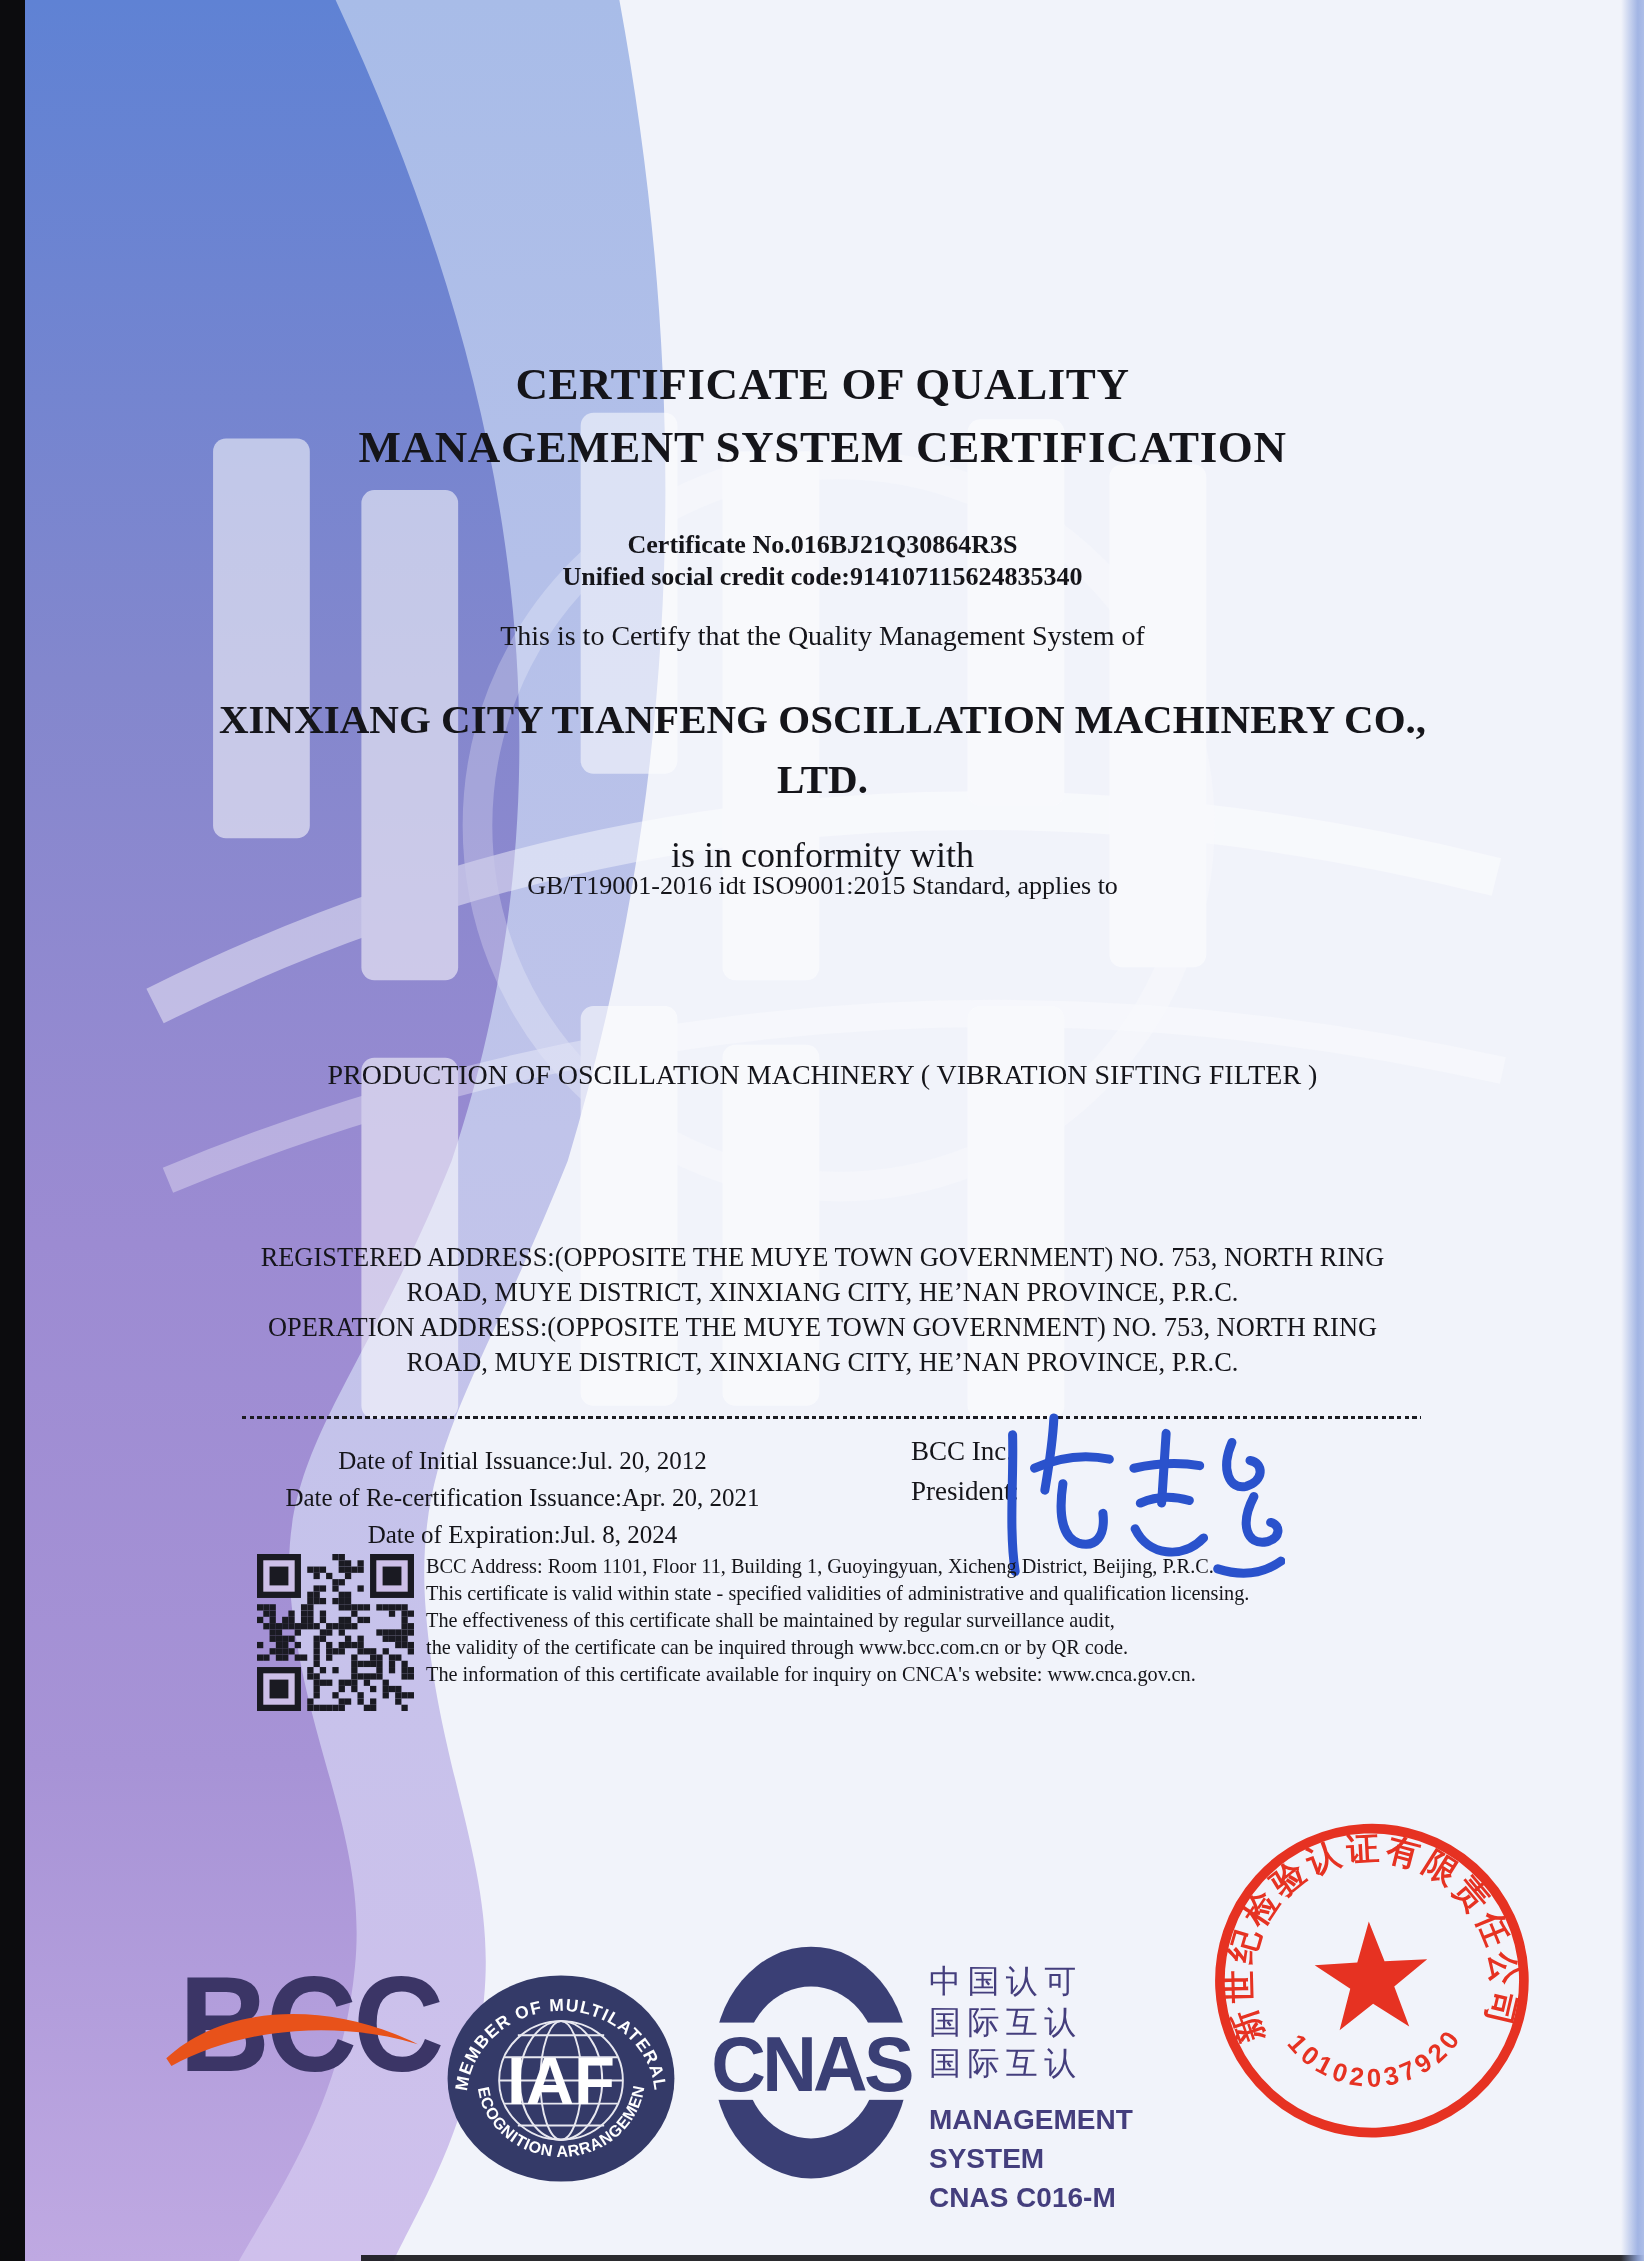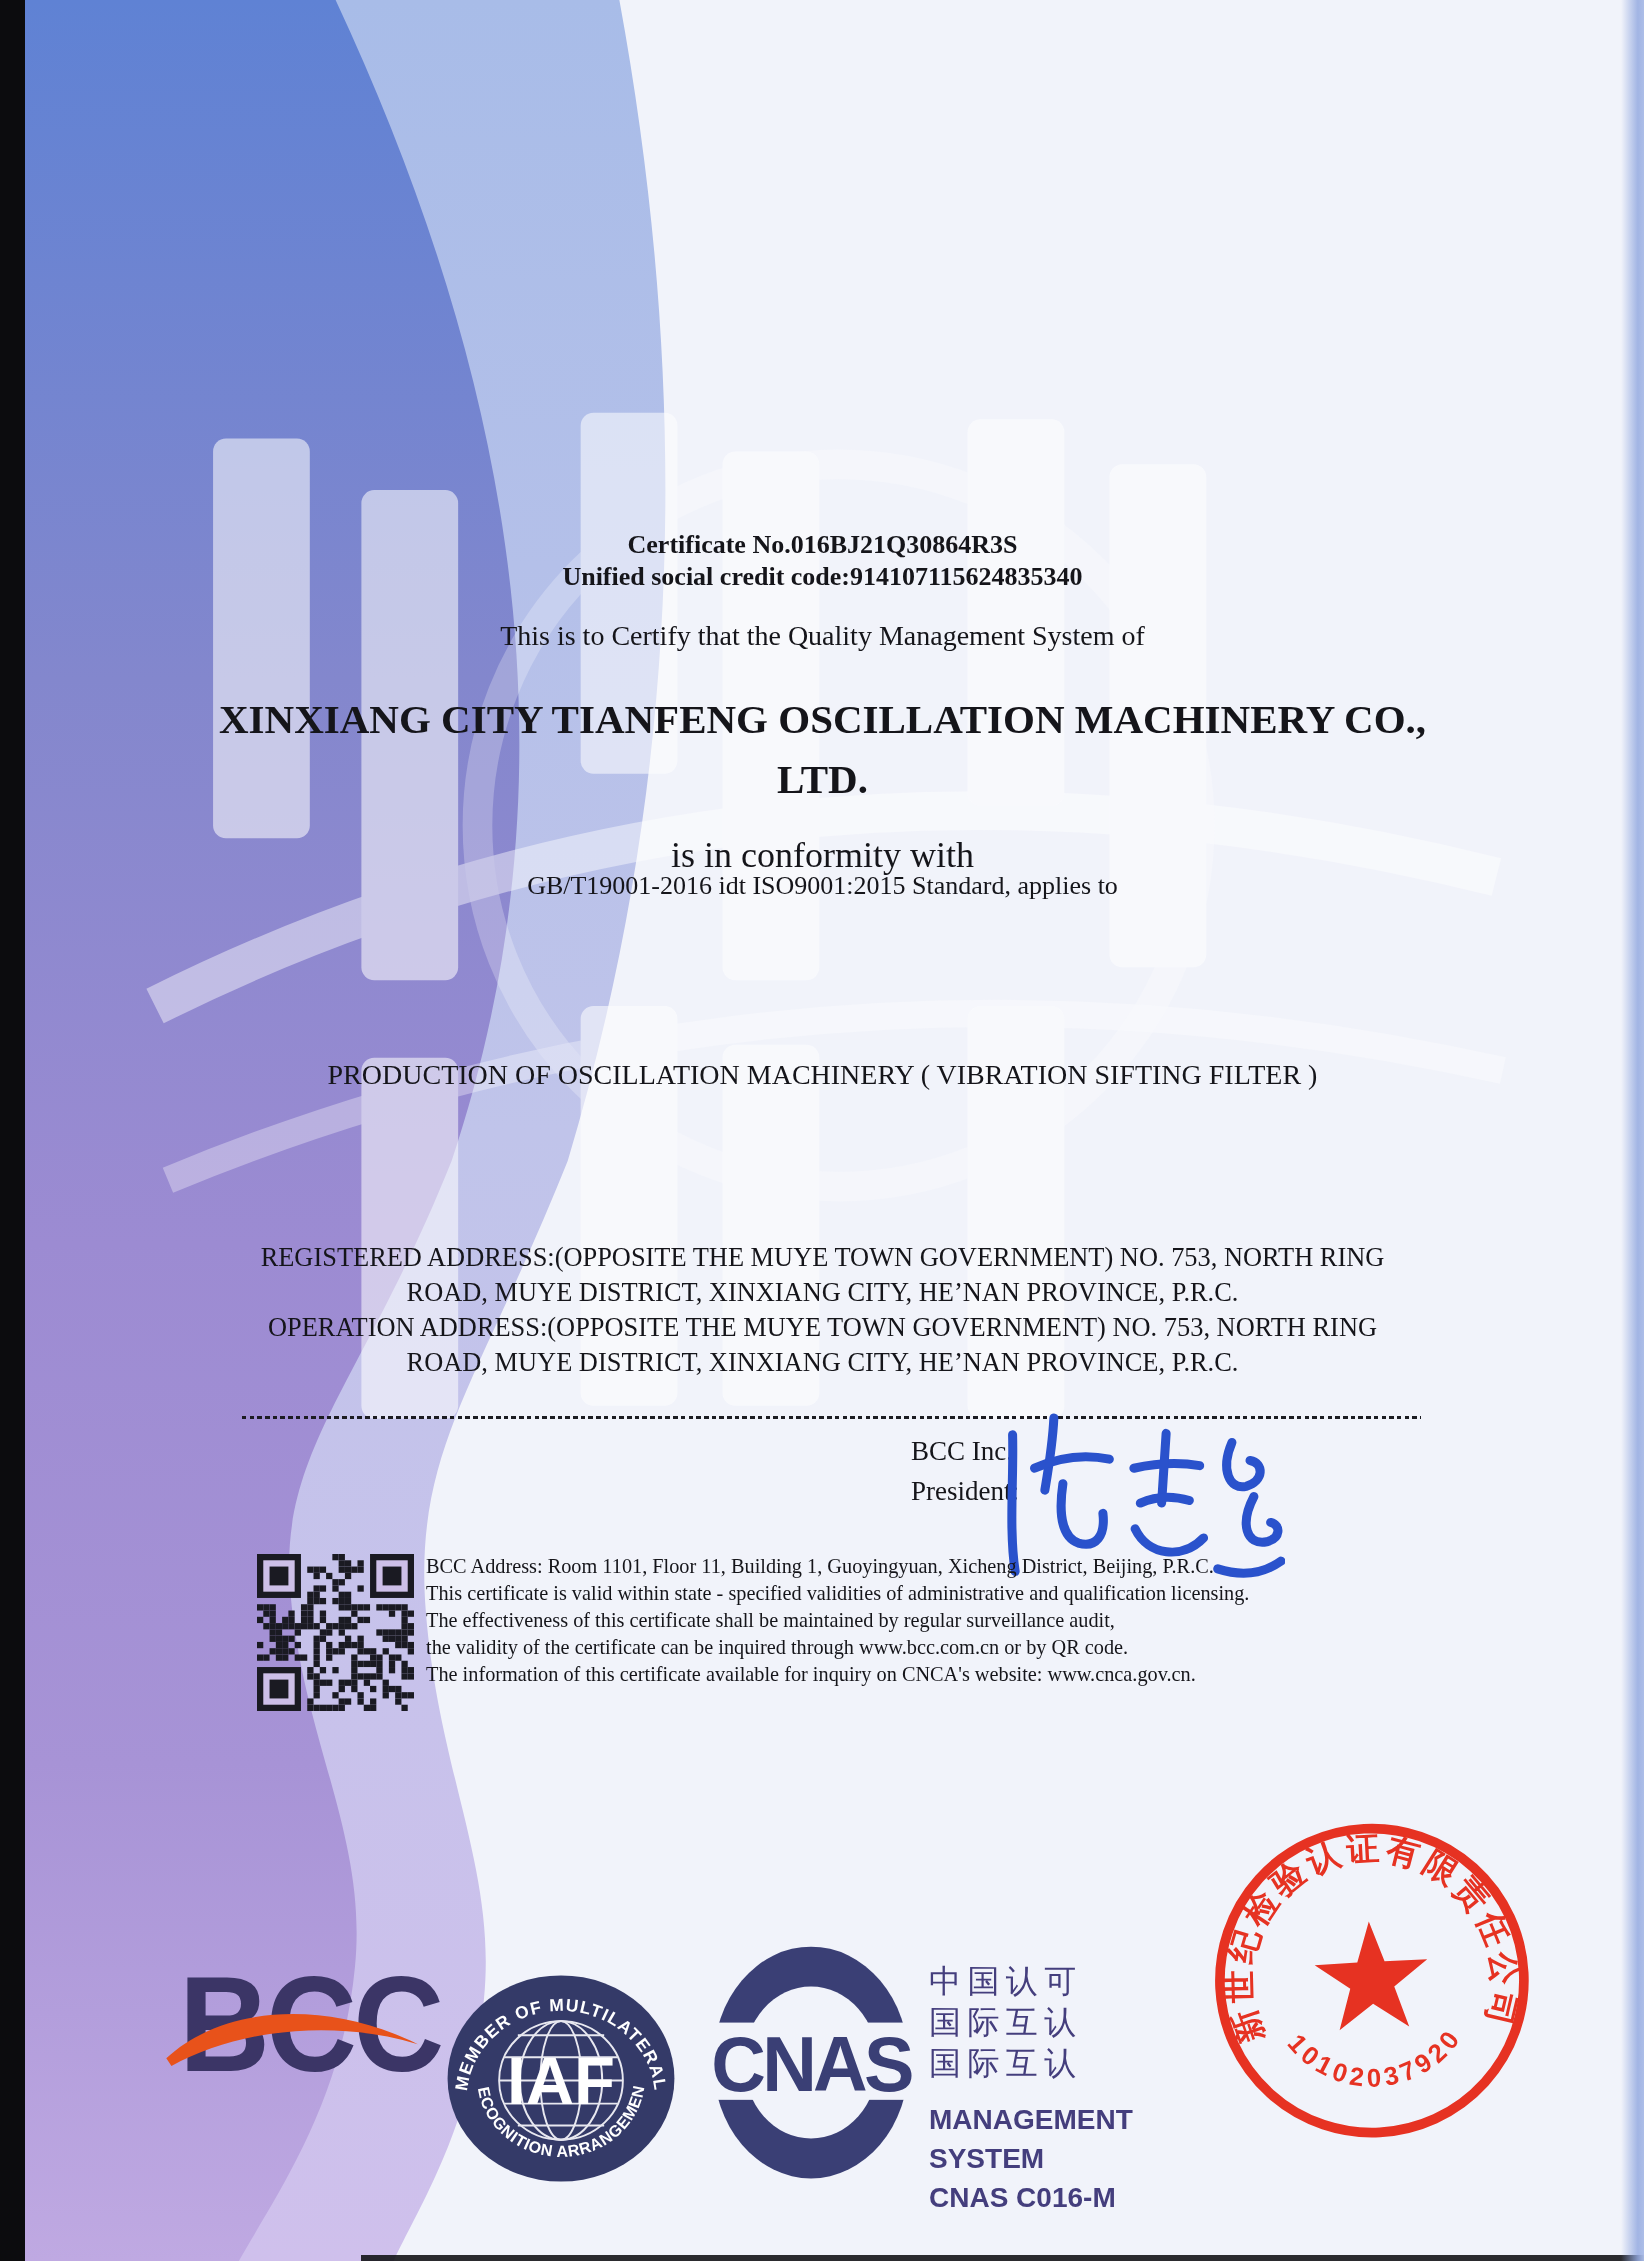--- a/index.html
+++ b/index.html
@@ -86,20 +86,24 @@
       <rect x="1120" y="1620" width="150" height="560" rx="20"></rect>
       <rect x="1500" y="1560" width="150" height="640" rx="20"></rect>
     </g>
     <g fill="none" stroke="#ffffff">
       <path d="M 240,1560 Q 1200,1080 2320,1360" stroke-width="60" opacity=".8"></path>
       <path d="M 260,1830 Q 1250,1420 2330,1660" stroke-width="42" opacity=".6"></path>
       <circle cx="1300" cy="1280" r="560" stroke-width="46" opacity=".45"></circle>
     </g>
   </svg>
 
+  <div class="abs ctr" id="title">
+    <div>CERTIFICATE OF QUALITY</div>
+    <div>MANAGEMENT SYSTEM CERTIFICATION</div>
+  </div>
 
   <div class="abs ctr" id="certno">Certificate No.016BJ21Q30864R3S</div>
   <div class="abs ctr" id="creditcode">Unified social credit code:914107115624835340</div>
   <div class="abs ctr" id="certify">This is to Certify that the Quality Management System of</div>
 
   <div class="abs ctr" id="company">
     <div>XINXIANG CITY TIANFENG OSCILLATION MACHINERY CO.,</div>
     <div>LTD.</div>
   </div>
 
@@ -109,20 +113,25 @@
 
   <div class="abs ctr" id="addresses">
     <div>REGISTERED ADDRESS:(OPPOSITE THE MUYE TOWN GOVERNMENT) NO. 753, NORTH RING</div>
     <div>ROAD, MUYE DISTRICT, XINXIANG CITY, HE’NAN PROVINCE, P.R.C.</div>
     <div>OPERATION ADDRESS:(OPPOSITE THE MUYE TOWN GOVERNMENT) NO. 753, NORTH RING</div>
     <div>ROAD, MUYE DISTRICT, XINXIANG CITY, HE’NAN PROVINCE, P.R.C.</div>
   </div>
 
   <div class="abs" id="sep"></div>
 
+  <div class="abs" id="dates">
+    <div>Date of Initial Issuance:Jul. 20, 2012</div>
+    <div>Date of Re-certification Issuance:Apr. 20, 2021</div>
+    <div>Date of Expiration:Jul. 8, 2024</div>
+  </div>
 
   <div class="abs" id="issuer">
     <div class="row">BCC Inc.</div>
     <div class="row">President:</div>
   </div>
 
   <svg class="abs" id="sig" width="310" height="200" viewBox="0 0 480 310" aria-label="尚志强">
     <g fill="none" stroke="#2a52cc" stroke-width="14" stroke-linecap="round" stroke-linejoin="round">
       <path d="M58,46 C60,112 52,192 62,258"></path>
       <path d="M122,20 C120,62 113,102 108,132"></path>

